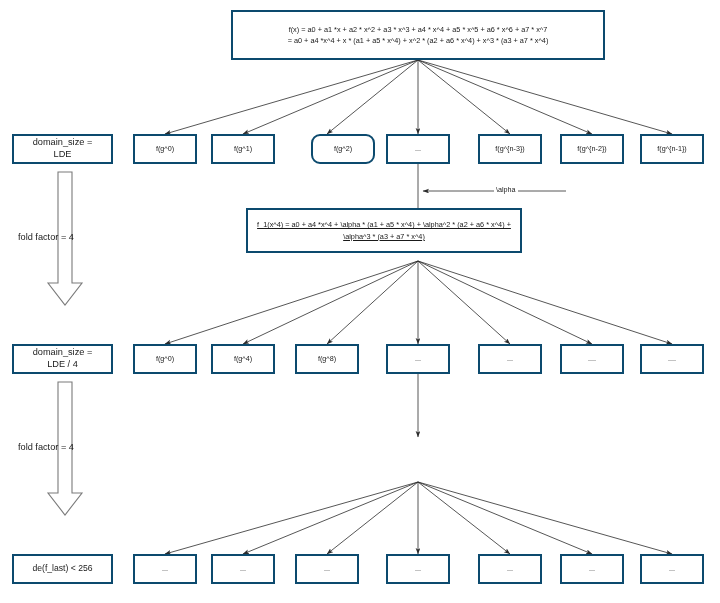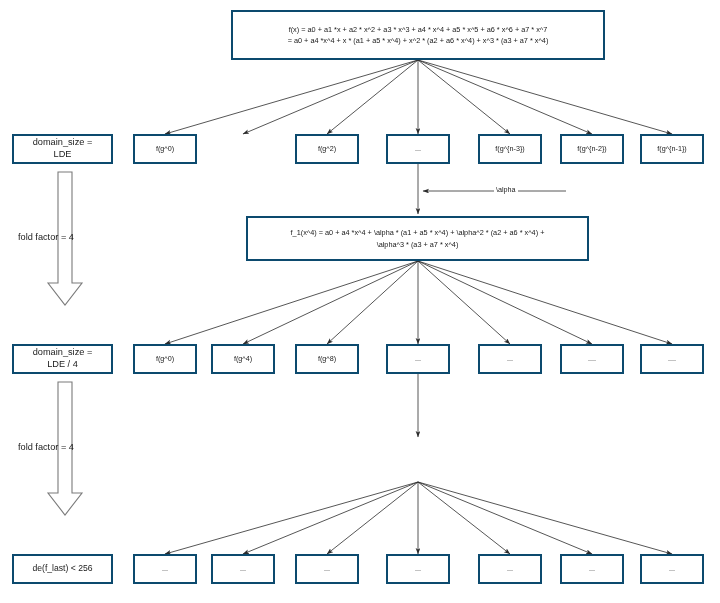--- a/index.html
+++ b/index.html
@@ -127,31 +127,32 @@
     </g>
   </svg>
 
   <div class="node formula" style="left:231px; top:10px; width:374px; height:50px;">f(x) = a0 + a1 *x + a2 * x^2 + a3 * x^3 + a4 * x^4 + a5 * x^5 + a6 * x^6 + a7 * x^7
     = a0 + a4 *x^4 + x * (a1  + a5 * x^4) + x^2 * (a2  + a6 * x^4) + x^3 * (a3 + a7 * x^4)</div>
 
   <div class="node sidelabel" style="left:12px; top:134px; width:101px; height:30px;">domain_size =
 LDE</div>
 
   <div class="node leaf" style="left:133px; top:134px; width:64px; height:30px;">f(g^0)</div>
-  <div class="node leaf" style="left:295px; top:134px; width:64px; height:30px;">f(g^2)</div>
+  <div class="node leaf" style="left:211px; top:134px; width:64px; height:30px;">f(g^1)</div>
+  <div class="node leaf" style="left:311px; top:134px; width:64px; height:30px;border-radius:9px;">f(g^2)</div>
   <div class="node leaf" style="left:386px; top:134px; width:64px; height:30px;">...</div>
   <div class="node leaf" style="left:478px; top:134px; width:64px; height:30px;">f(g^{n-3})</div>
   <div class="node leaf" style="left:560px; top:134px; width:64px; height:30px;">f(g^{n-2})</div>
   <div class="node leaf" style="left:640px; top:134px; width:64px; height:30px;">f(g^{n-1})</div>
 
   <div class="edge-label" style="left:494px; top:185px;">\alpha</div>
 
   <div class="fold-label" style="left:18px; top:232px;">fold factor = 4</div>
 
-  <div class="node formula" style="left:246px; top:216px; width:343px; height:45px;">f_1(x^4) = a0 + a4 *x^4 + \alpha * (a1  + a5 * x^4) + \alpha^2 * (a2  + a6 * x^4) +
+  <div class="node formula" style="left:246px; top:208px; width:276px; height:45px;text-decoration:underline;">f_1(x^4) = a0 + a4 *x^4 + \alpha * (a1  + a5 * x^4) + \alpha^2 * (a2  + a6 * x^4) +
 \alpha^3 * (a3 + a7 * x^4)</div>
 
   <div class="node sidelabel" style="left:12px; top:344px; width:101px; height:30px;">domain_size =
 LDE / 4</div>
 
   <div class="node leaf" style="left:133px; top:344px; width:64px; height:30px;">f(g^0)</div>
   <div class="node leaf" style="left:211px; top:344px; width:64px; height:30px;">f(g^4)</div>
   <div class="node leaf" style="left:295px; top:344px; width:64px; height:30px;">f(g^8)</div>
   <div class="node leaf" style="left:386px; top:344px; width:64px; height:30px;">...</div>
   <div class="node leaf" style="left:478px; top:344px; width:64px; height:30px;">...</div>

